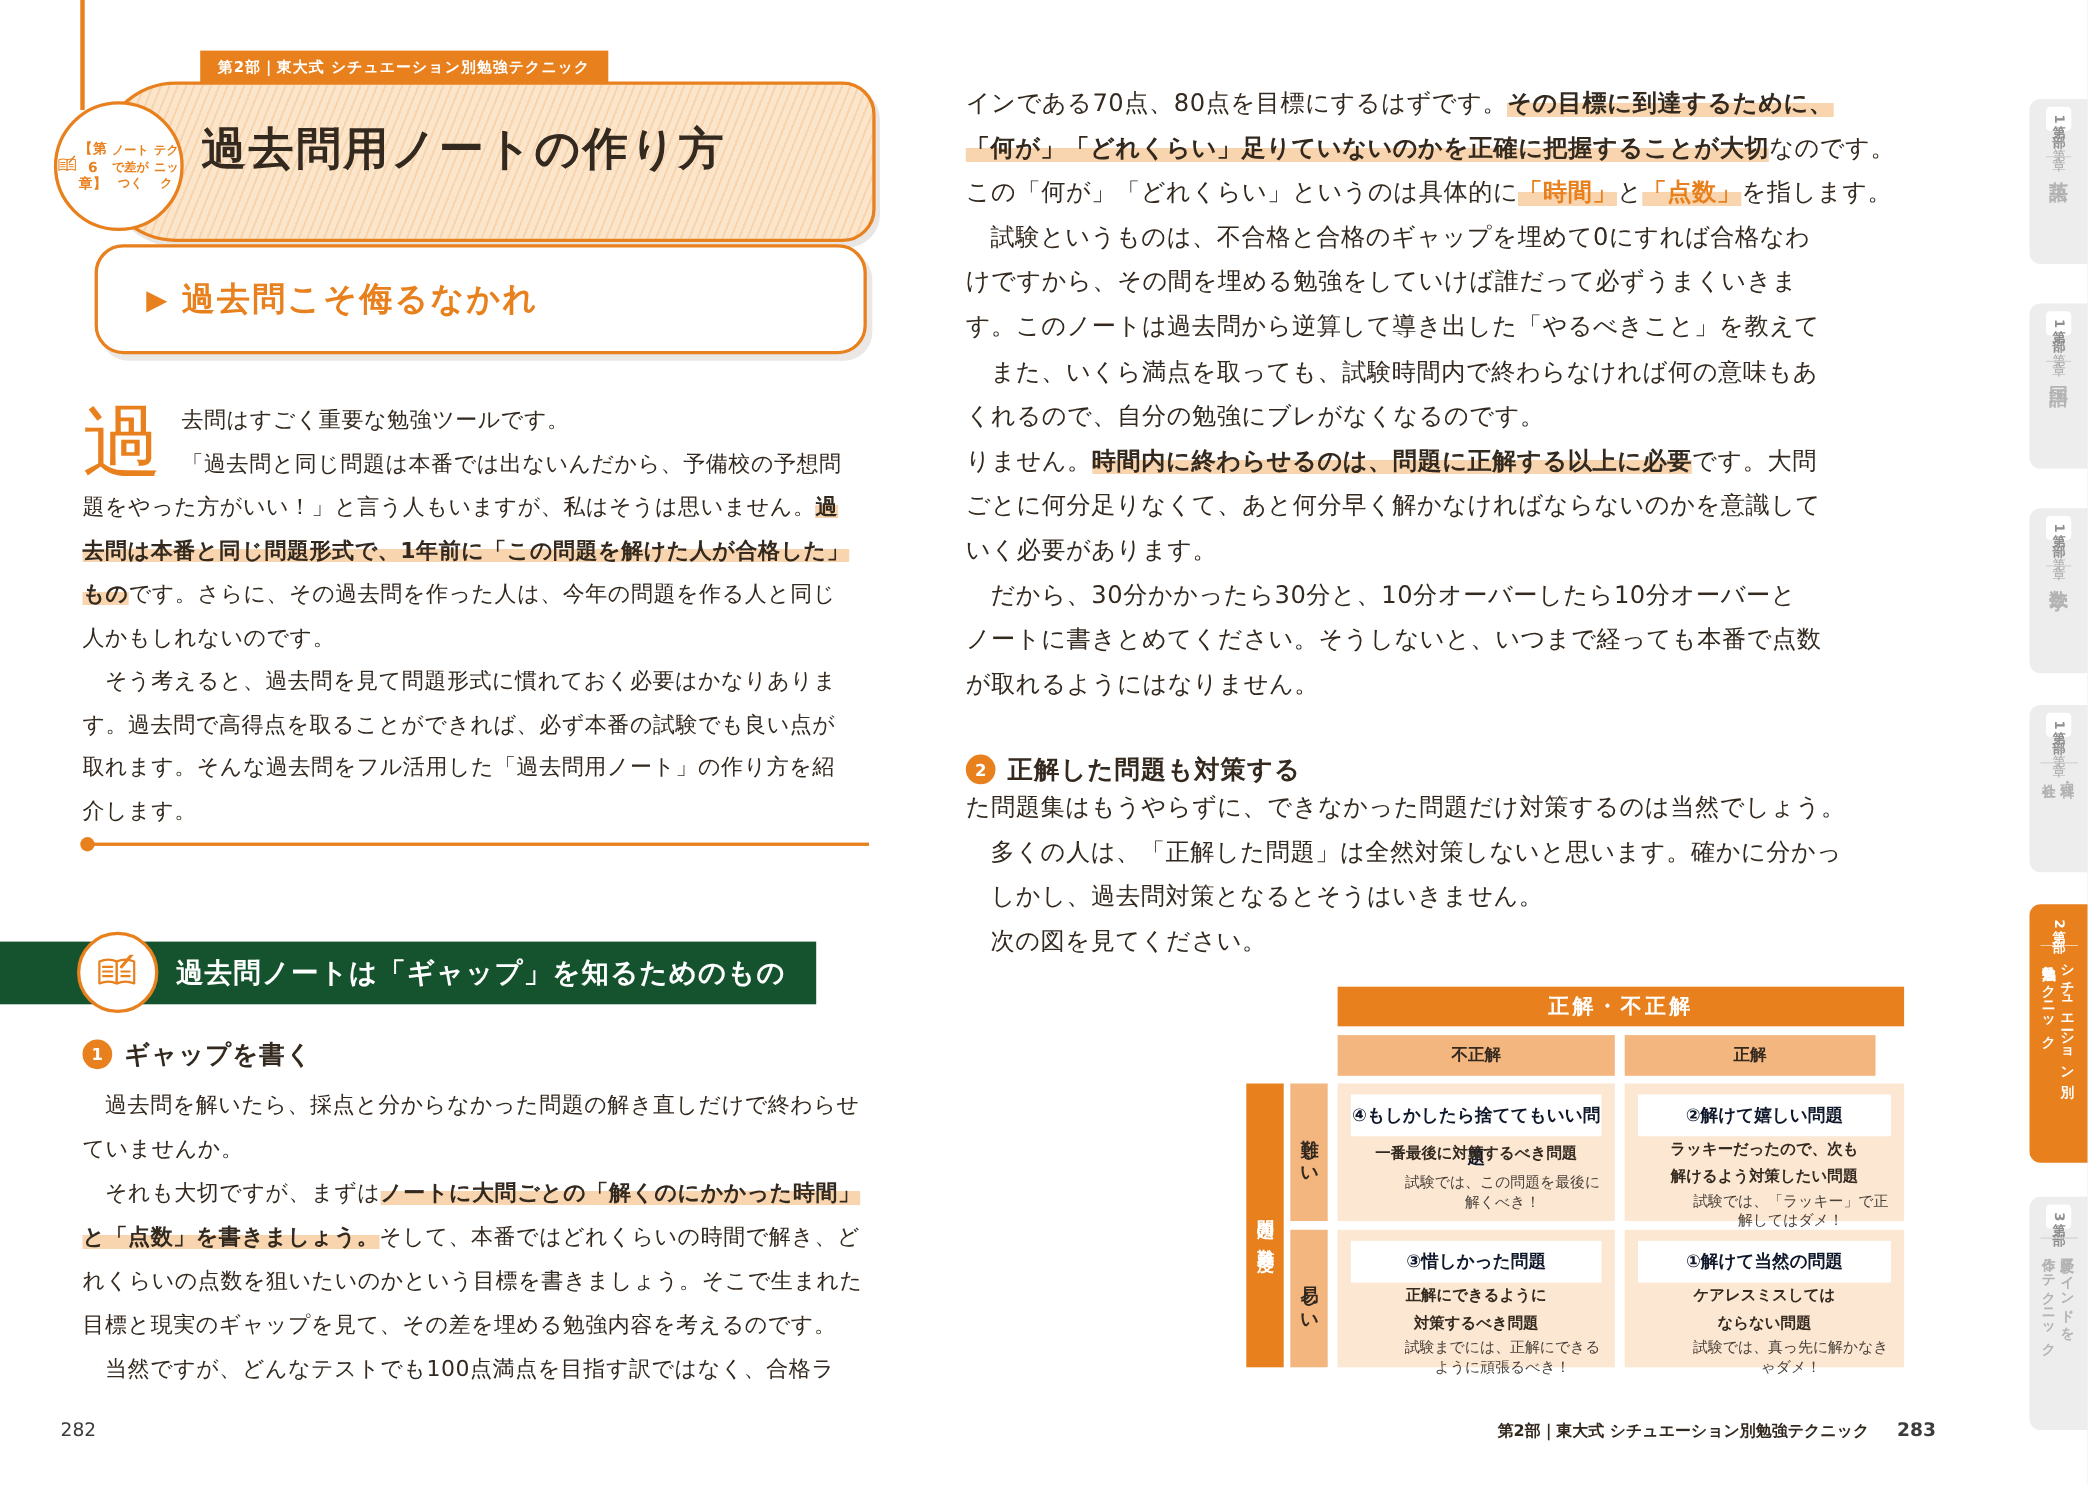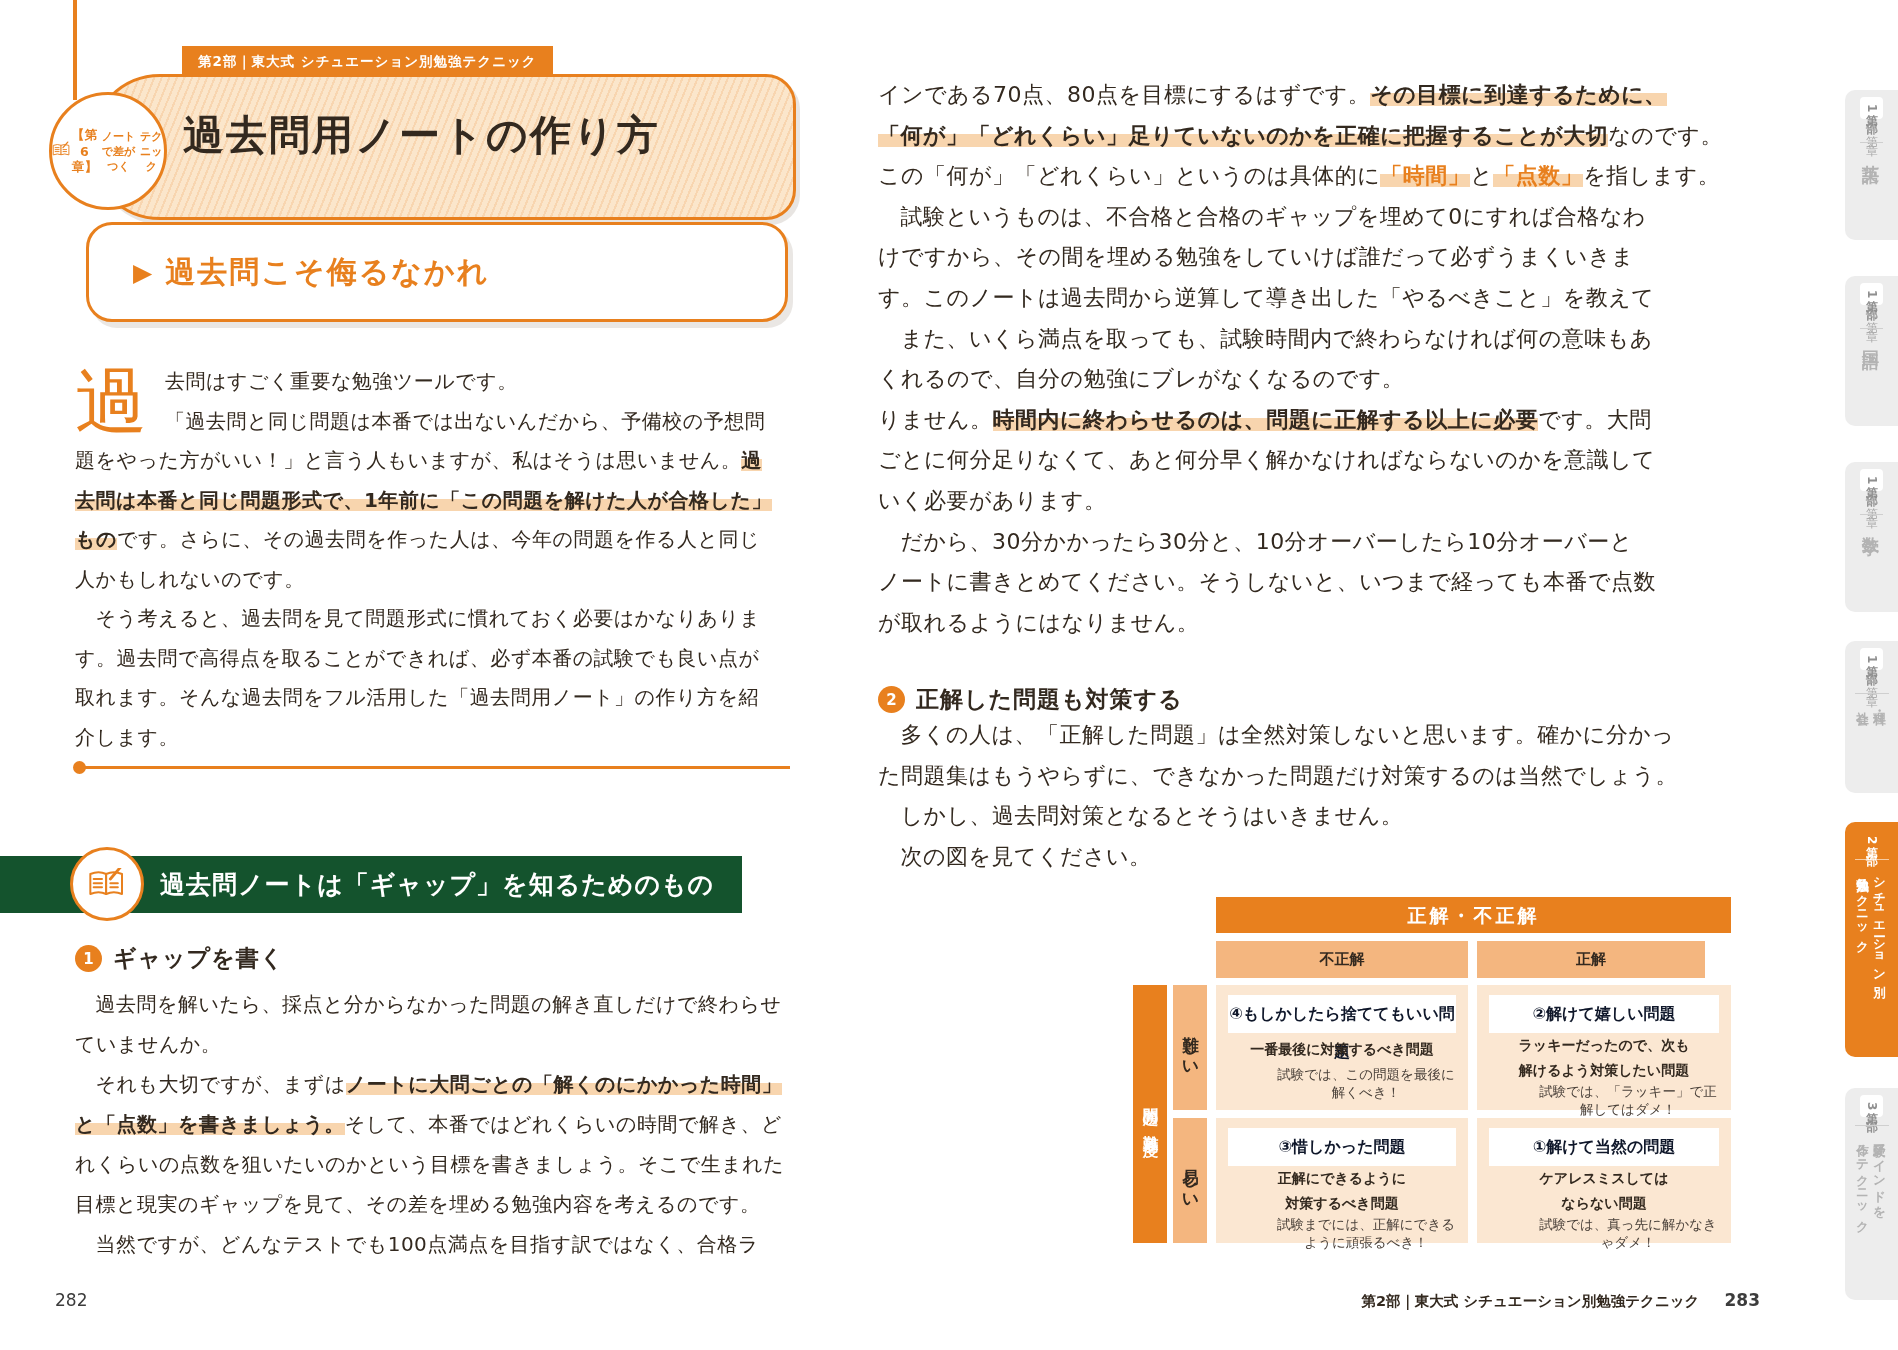--- a/index.html
+++ b/index.html
@@ -191,22 +191,22 @@
       <div class="tl"><span>　だから、30分かかったら30分と、10分オーバーしたら10分オーバーと</span></div>
       <div class="tl"><span>ノートに書きとめてください。そうしないと、いつまで経っても本番で点数</span></div>
       <div class="tl"><span>が取れるようにはなりません。</span></div>
     </div>
 
   <div class="abs subhead" id="sub2-head">
     <span class="ncirc">2</span>
     <span class="st">正解した問題も対策する</span>
   </div>
   <div class="abs col" id="right-col2">
+      <div class="tl"><span>た問題集はもうやらずに、できなかった問題だけ対策するのは当然でしょう。</span></div>
       <div class="tl"><span>　多くの人は、「正解した問題」は全然対策しないと思います。確かに分かっ</span></div>
-      <div class="tl"><span>た問題集はもうやらずに、できなかった問題だけ対策するのは当然でしょう。</span></div>
       <div class="tl"><span>　しかし、過去問対策となるとそうはいきません。</span></div>
       <div class="tl"><span>　次の図を見てください。</span></div>
     </div>
 
   <div class="abs" id="matrix">
     <div class="hdr">正解・不正解</div>
     <div class="colh c0">不正解</div>
     <div class="colh c1">正解</div>
     <div class="axis">
         <span>問題の難易度</span>

